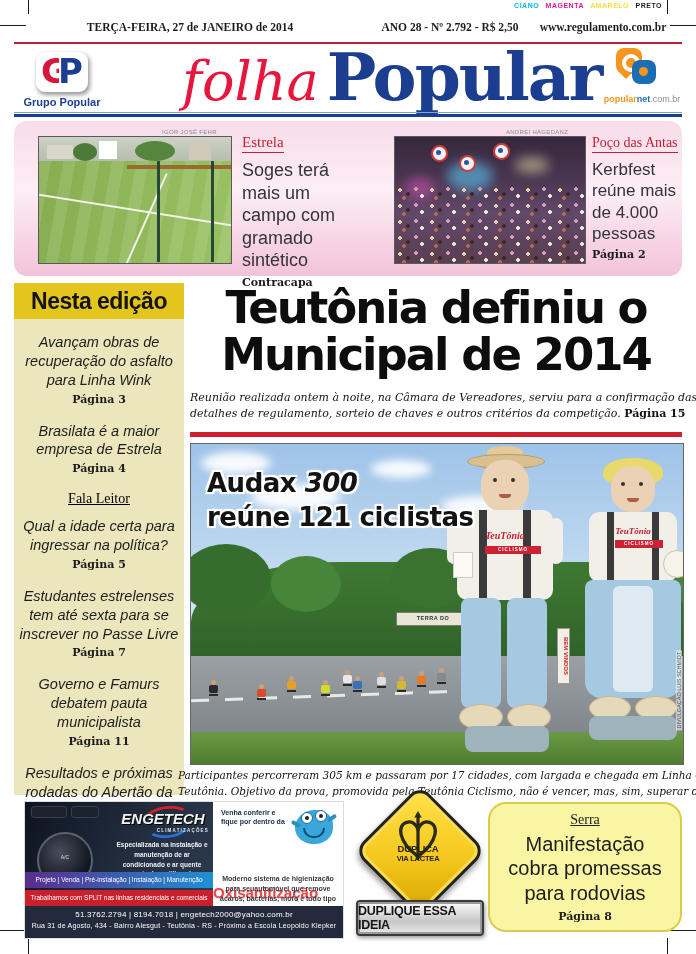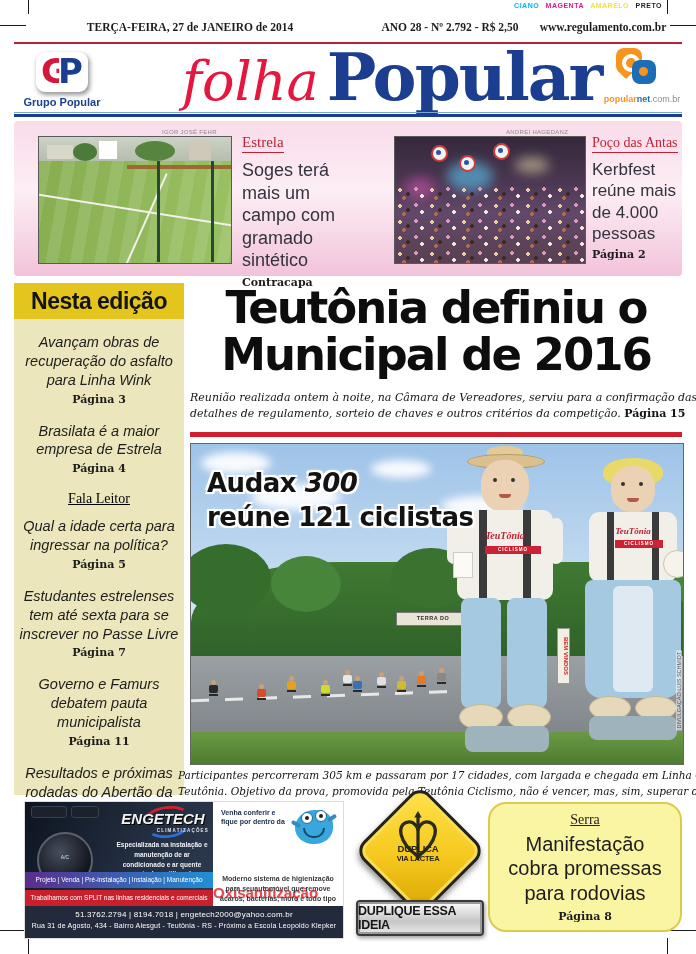--- a/index.html
+++ b/index.html
@@ -33,21 +33,21 @@
   .pn-bub2{position:absolute;left:18px;top:12px;width:24px;height:24px;background:#1b6db5;border-radius:8px;}
   .pn-bub2::after{content:"";position:absolute;left:7px;top:7px;width:9px;height:9px;background:#f7941e;border-radius:50%;}
   .pn-tail{position:absolute;left:6px;top:25px;width:0;height:0;border:6px solid transparent;border-top-color:#f7941e;}
   .pn-label{position:absolute;left:596px;top:94px;width:92px;text-align:center;font:bold 9px "Liberation Sans",sans-serif;}
   .pn-label .p1{color:#f7941e;} .pn-label .p2{color:#1b6db5;} .pn-label .p3{color:#8a8a8a;font-weight:normal;}
   .rule-blue-thin{position:absolute;left:14px;right:14px;top:112px;height:1px;background:#7aa7d9;}
   .rule-blue-thick{position:absolute;left:14px;right:14px;top:114px;height:3px;background:#1b3e91;}
 
   
   .panel-pink{position:absolute;left:14px;top:121px;width:668px;height:155px;
-              background:linear-gradient(180deg,#f9dcea 0%,#fdeef5 45%,#f2c3da 100%);border-radius:4px;}
+              background:linear-gradient(180deg,#f9dcea 0%,#fdeef5 45%,#f2c3da 100%);border-radius:13px;}
   .t-photo{position:absolute;border:1px solid #5a5a5a;overflow:hidden;background:#888;}
   .t-credit{position:absolute;font:6px "Liberation Sans",sans-serif;color:#8a8a8a;letter-spacing:.3px;}
   .t-section{font:15px "Liberation Serif",serif;color:#c32033;border-bottom:1px solid #c32033;display:inline-block;padding-bottom:1px;}
   .t-head{font:18px "Liberation Sans",sans-serif;color:#33333d;line-height:1.25;margin-top:6px;}
   .t-page{font:bold 11px "DejaVu Serif",serif;color:#1c1c1c;margin-top:4px;}
 
   
   .field-top{position:absolute;left:0;top:0;right:0;height:26px;background:linear-gradient(#ccd2c4,#b4bcac);}
   .bld{position:absolute;background:#d9d6ca;}
   .f-grass{position:absolute;left:0;top:24px;right:0;bottom:0;
@@ -301,21 +301,21 @@
       <div class="sb-page">Página 7</div>
       <div class="sb-item">Governo e Famurs debatem pauta municipalista</div>
       <div class="sb-page">Página 11</div>
       <div class="sb-item">Resultados e próximas rodadas do Abertão da Languiru</div>
       <div class="sb-page">Página 13</div>
     </div>
   </div>
 
   <div class="lead-head">
     <div>Teutônia definiu o</div>
-    <div>Municipal de 2016</div>
+    <div>Municipal de 2014</div>
   </div>
   <div class="lead-deck">
     <span class="deckline">Reunião realizada ontem à noite, na Câmara de Vereadores, serviu para a confirmação das equipes,</span>
     <span class="deckline"><span>detalhes de regulamento, sorteio de chaves e outros critérios da competição.</span> <span class="pg">Página 15</span></span>
   </div>
   <div class="rule-red-big"></div>
 
   <div class="photo">
     <div class="cloud" style="left:10px;top:8px;width:70px;height:22px;"></div>
     <div class="cloud" style="left:60px;top:40px;width:90px;height:26px;"></div>

